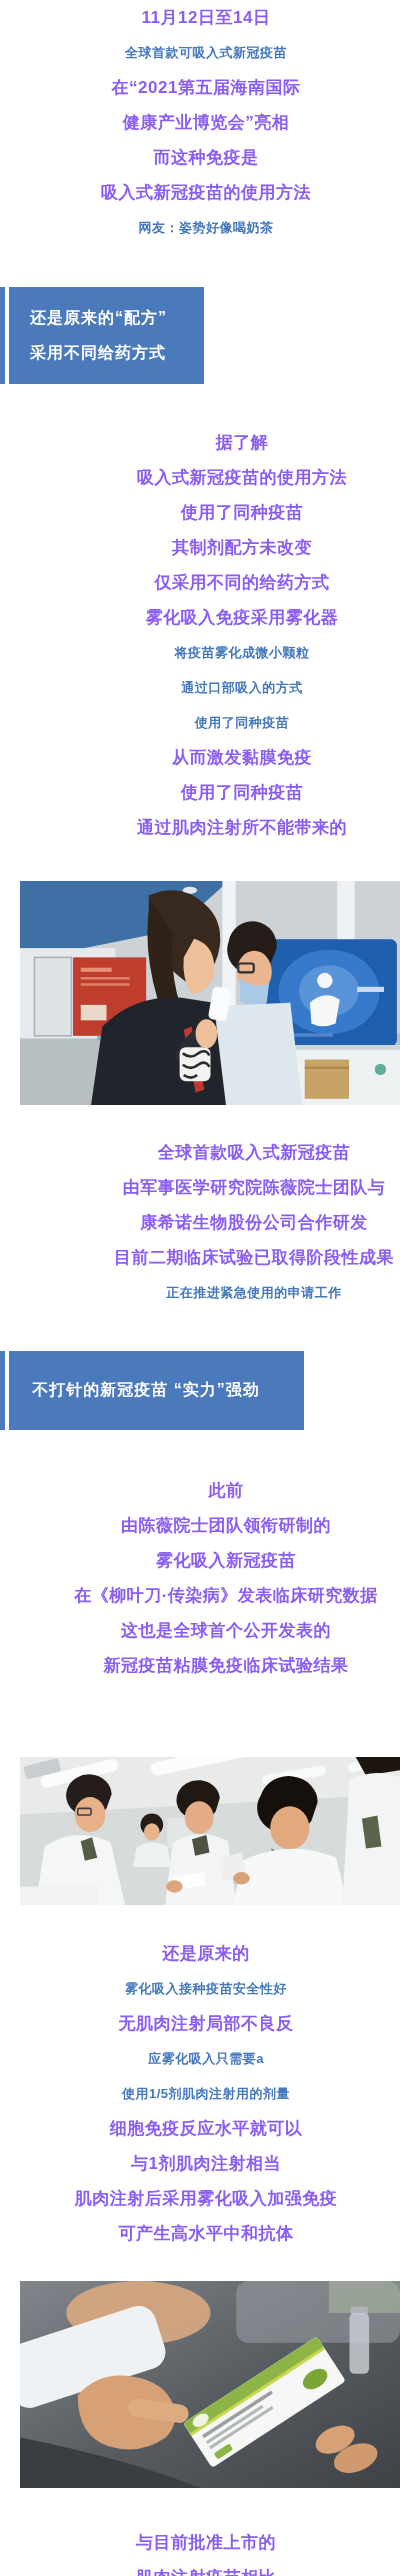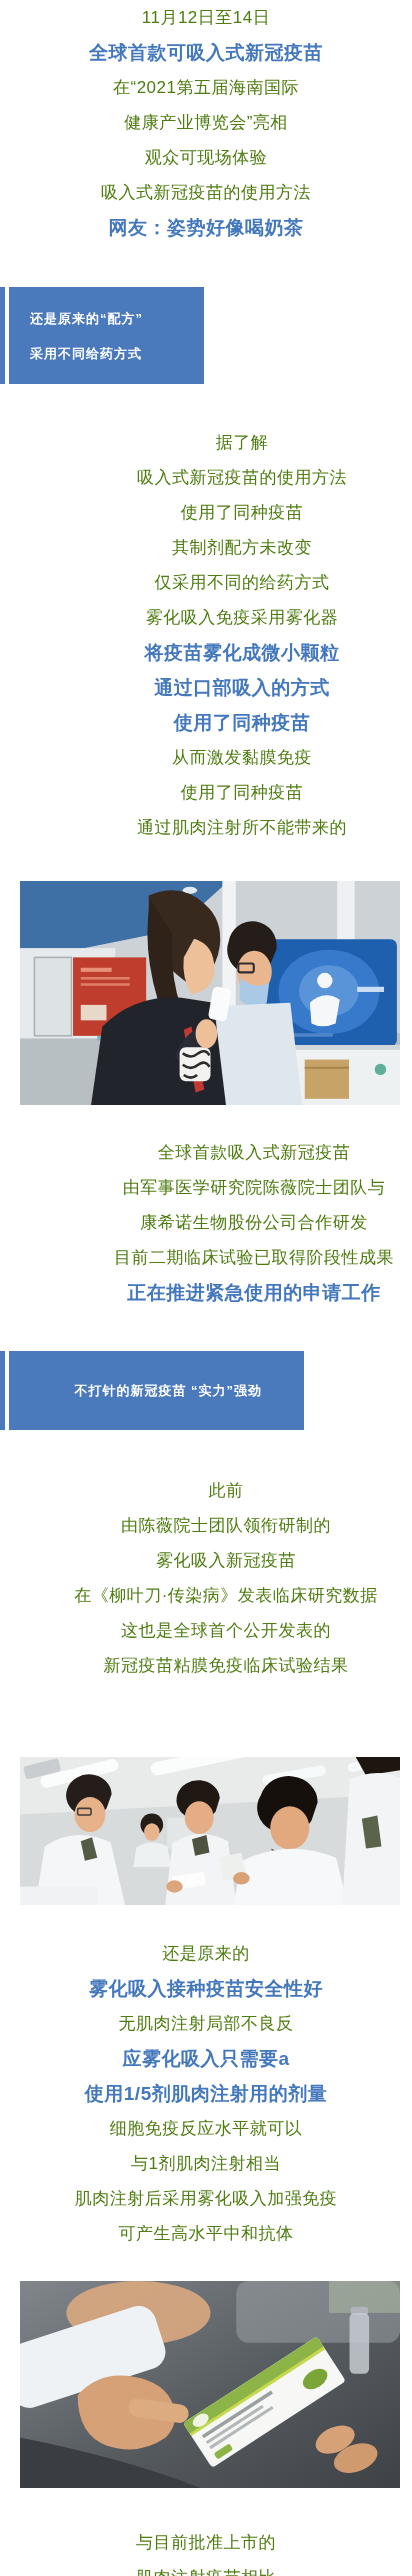--- a/index.html
+++ b/index.html
@@ -8,37 +8,37 @@
     font-family:"Liberation Sans","DejaVu Sans",sans-serif;
   }
   .page { position:relative; width:412px; height:3072px; background:#fff; }
 
   
   .para { width:412px; }
   .line {
     height:35px; display:flex; align-items:center; justify-content:center;
     text-align:center; white-space:pre;
   }
-  .line.gray { color:#4d7c0f; font-size:17px; font-weight:400; letter-spacing:0.5px; }
-  .line.blue { color:#4478bd; font-size:19px; font-weight:700; letter-spacing:0.5px; }
+  .line.gray { color:#8b5cf6; font-size:17px; font-weight:700; letter-spacing:0.5px; }
+  .line.blue { color:#4478bd; font-size:13px; font-weight:700; letter-spacing:0.5px; }
 
   
   .box-row { position:relative; }
   .accent-strip { position:absolute; left:0; top:0; width:4.6px; background:#4a7abc; }
   .highlight-box { margin-left:9.3px; background:#4a7abc; box-sizing:border-box; }
-  .box-line { color:#ffffff; font-size:13px; font-weight:700; letter-spacing:1px; }
+  .box-line { color:#ffffff; font-size:16px; font-weight:700; letter-spacing:1px; }
 
   #box1 { margin-top:42px; }
   #box1 .accent-strip { height:97px; }
   #box1 .highlight-box { width:195px; height:97px; padding-top:14px; }
   #box1 .box-line { height:35px; display:flex; align-items:center; padding-left:20.6px; }
 
   #box2 { margin-top:41px; }
   #box2 .accent-strip { height:79px; }
-  #box2 .highlight-box { width:295px; height:79px; display:flex; align-items:center;justify-content:center; }
+  #box2 .highlight-box { width:295px; height:79px; display:flex; align-items:center; }
   #box2 .box-line { padding-left:23px; }
 
   
   #sec1 { padding-top:0; }
   #sec2 { margin-top:41px;padding-left:36px; }
   #sec3 { margin-top:30px;margin-left:48px; }
   #sec4 { margin-top:43px;padding-left:20px; }
   #sec5 { margin-top:31px; }
   #sec6 { margin-top:37px; }
 
@@ -53,21 +53,21 @@
 <body>
 
 <div class="page">
 
   <div class="para" id="sec1">
 
   <div class="line gray">11月12日至14日</div>
       <div class="line blue">全球首款可吸入式新冠疫苗</div>
       <div class="line gray">在“2021第五届海南国际</div>
       <div class="line gray">健康产业博览会”亮相</div>
-      <div class="line gray">观众可现场体验</div>
+      <div class="line gray">而这种免疫是</div>
       <div class="line gray">吸入式新冠疫苗的使用方法</div>
       <div class="line blue">网友：姿势好像喝奶茶</div>
     </div>
 
   <div class="box-row" id="box1">
     <div class="accent-strip"></div>
     <div class="highlight-box">
       <div class="box-line">还是原来的“配方”</div>
       <div class="box-line">采用不同给药方式</div>
     </div>

